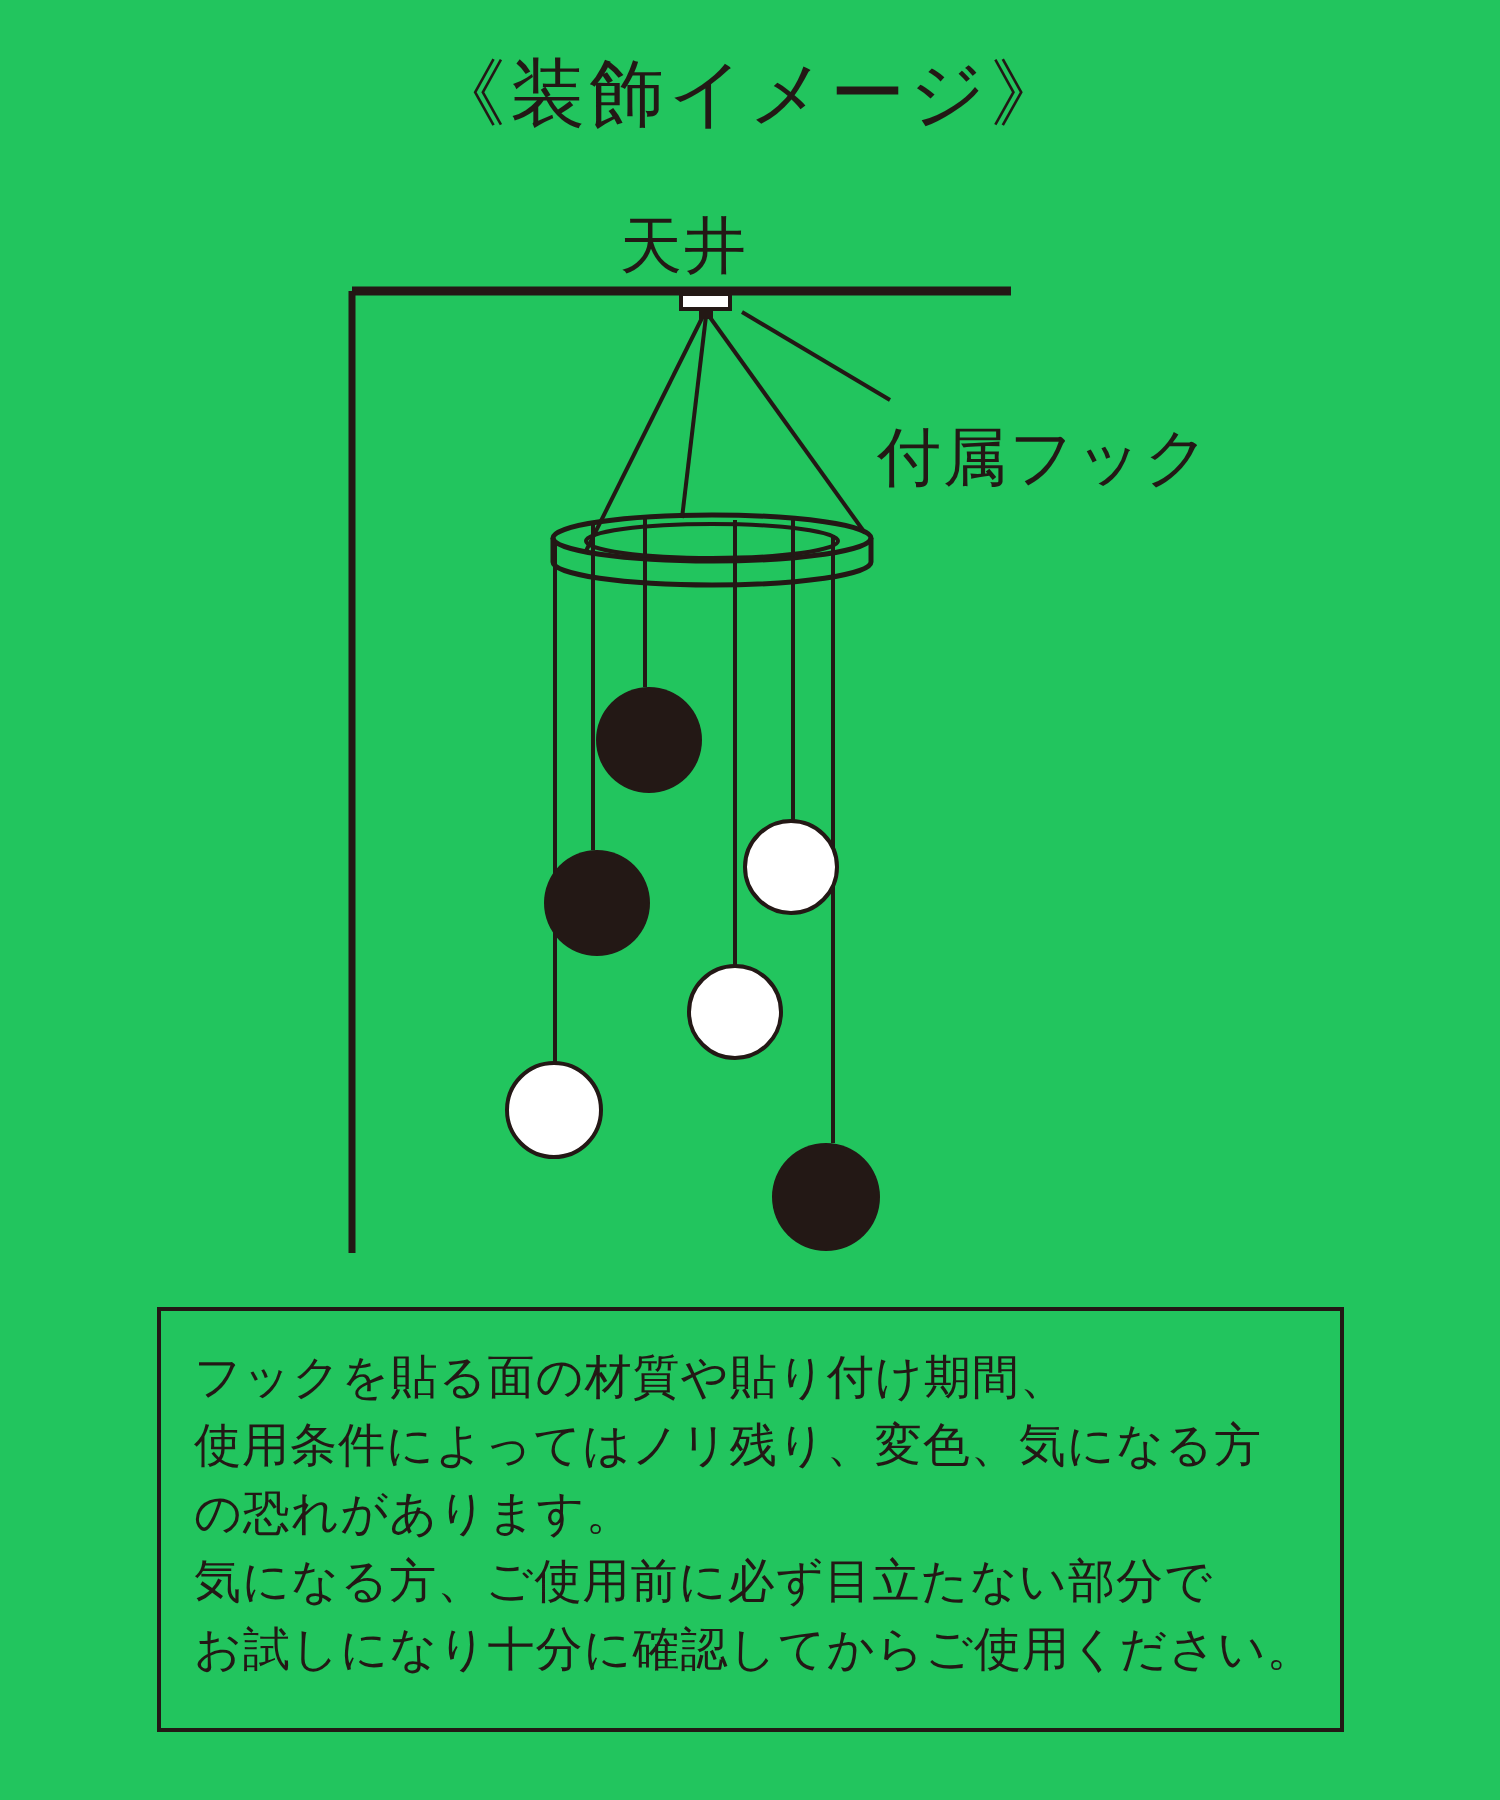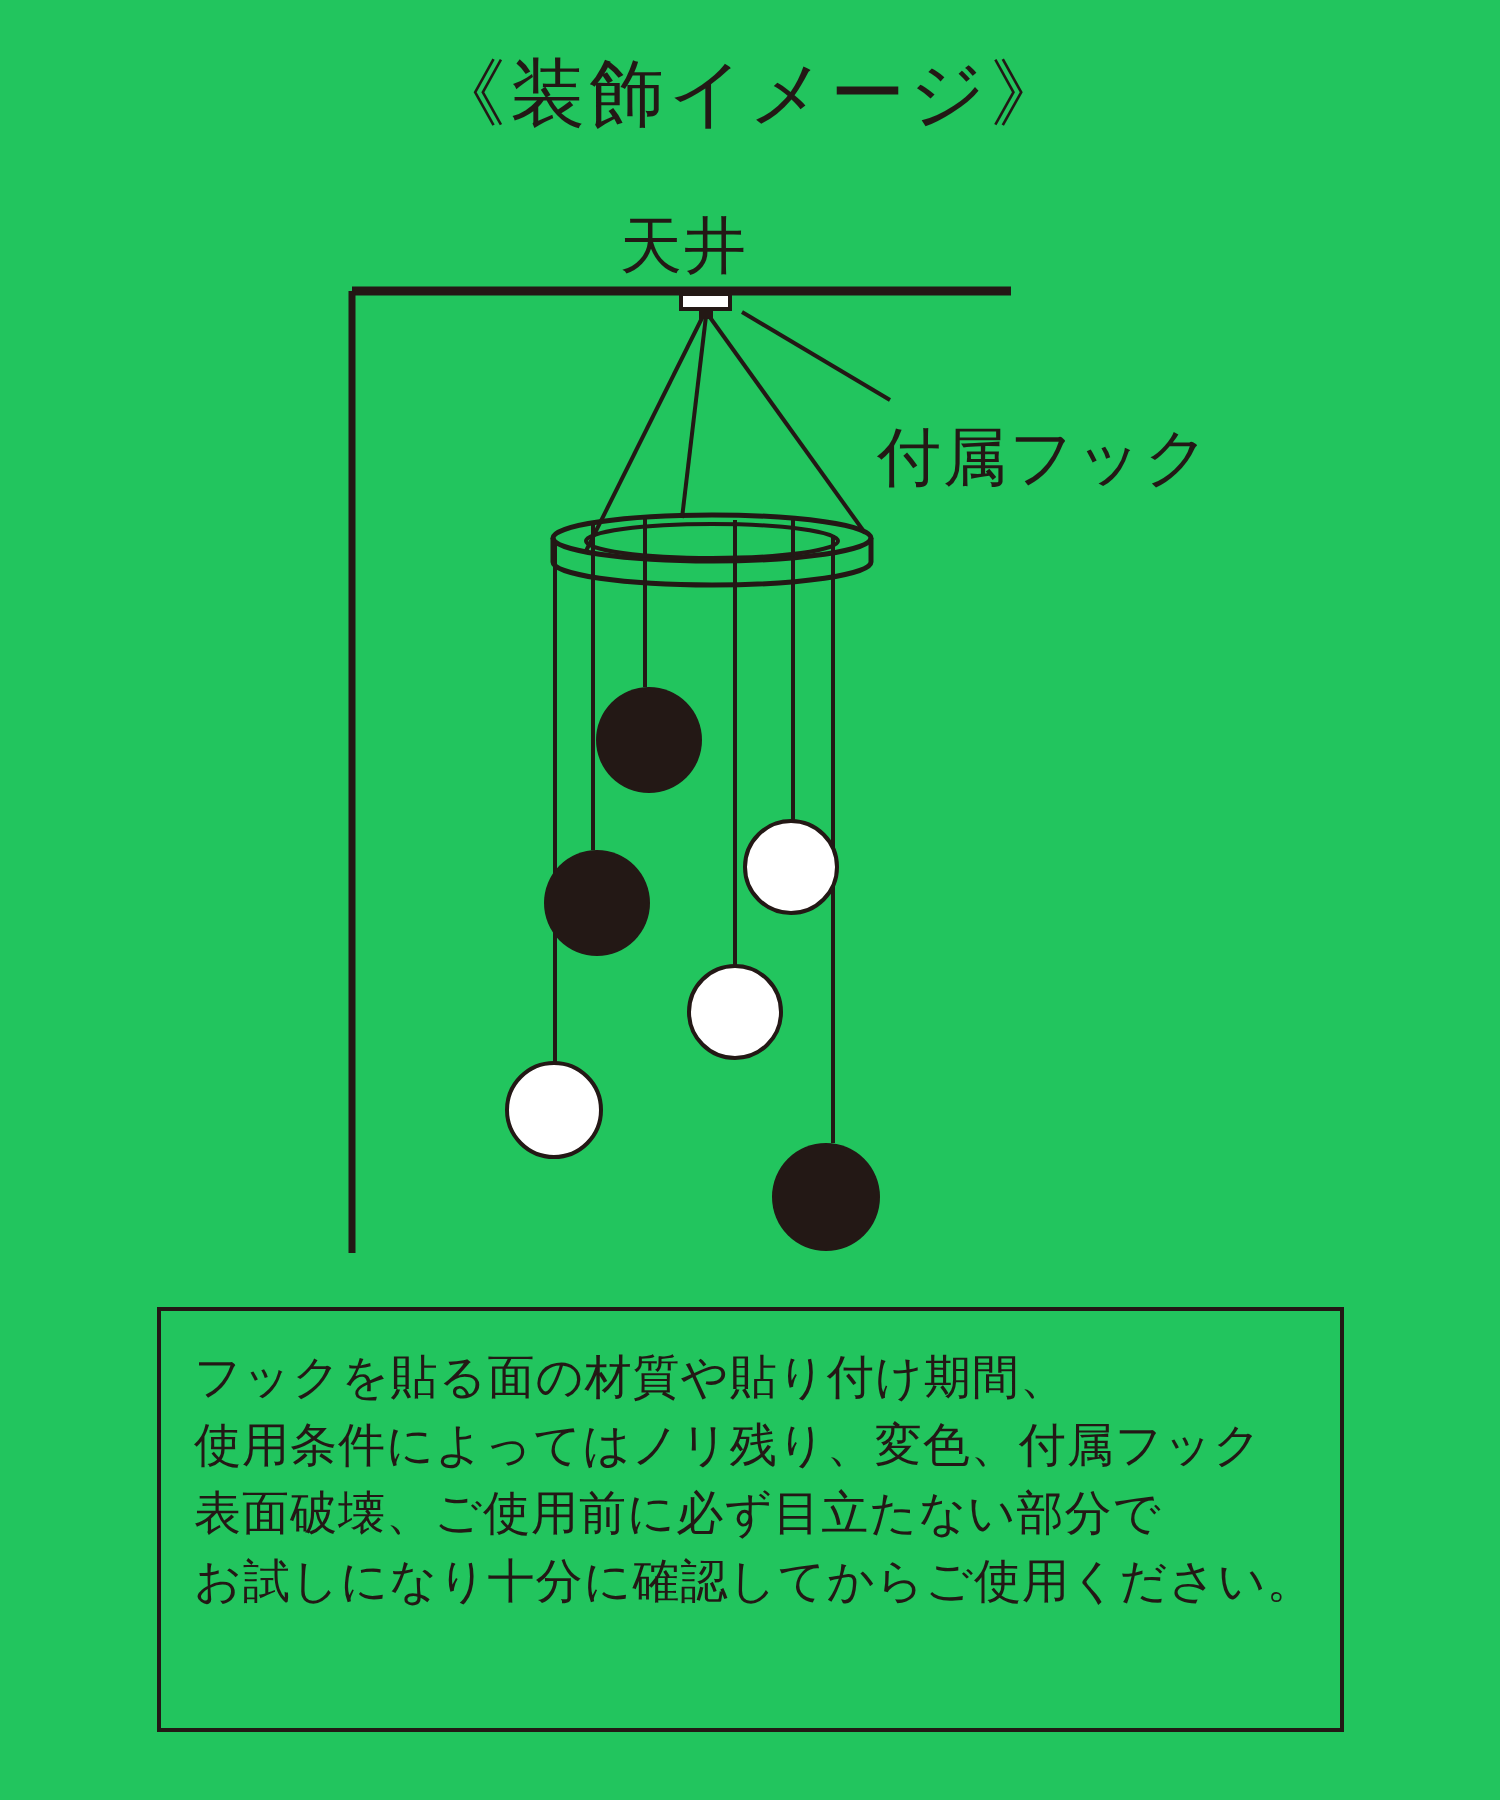--- a/index.html
+++ b/index.html
@@ -92,18 +92,19 @@
       <circle cx="791" cy="867" r="46" fill="#ffffff" stroke="#231815" stroke-width="4"></circle>
       <circle cx="735" cy="1012" r="46" fill="#ffffff" stroke="#231815" stroke-width="4"></circle>
       <circle cx="554" cy="1110" r="47" fill="#ffffff" stroke="#231815" stroke-width="4"></circle>
       <circle cx="826" cy="1197" r="54" fill="#231815" stroke="#231815" stroke-width="0"></circle>
     </svg>
 
   <div class="hook-label">付属フック</div>
 
   <div class="caution-box">
     <p>フックを貼る面の材質や貼り付け期間、</p>
-    <p>使用条件によってはノリ残り、変色、付属フック</p>
-    <p>表面破壊、ご使用前に必ず目立たない部分で</p>
+    <p>使用条件によってはノリ残り、変色、気になる方</p>
+    <p>の恐れがあります。</p>
+    <p>気になる方、ご使用前に必ず目立たない部分で</p>
     <p>お試しになり十分に確認してからご使用ください。</p>
   </div>
 
 </div>
 
 </body></html>

